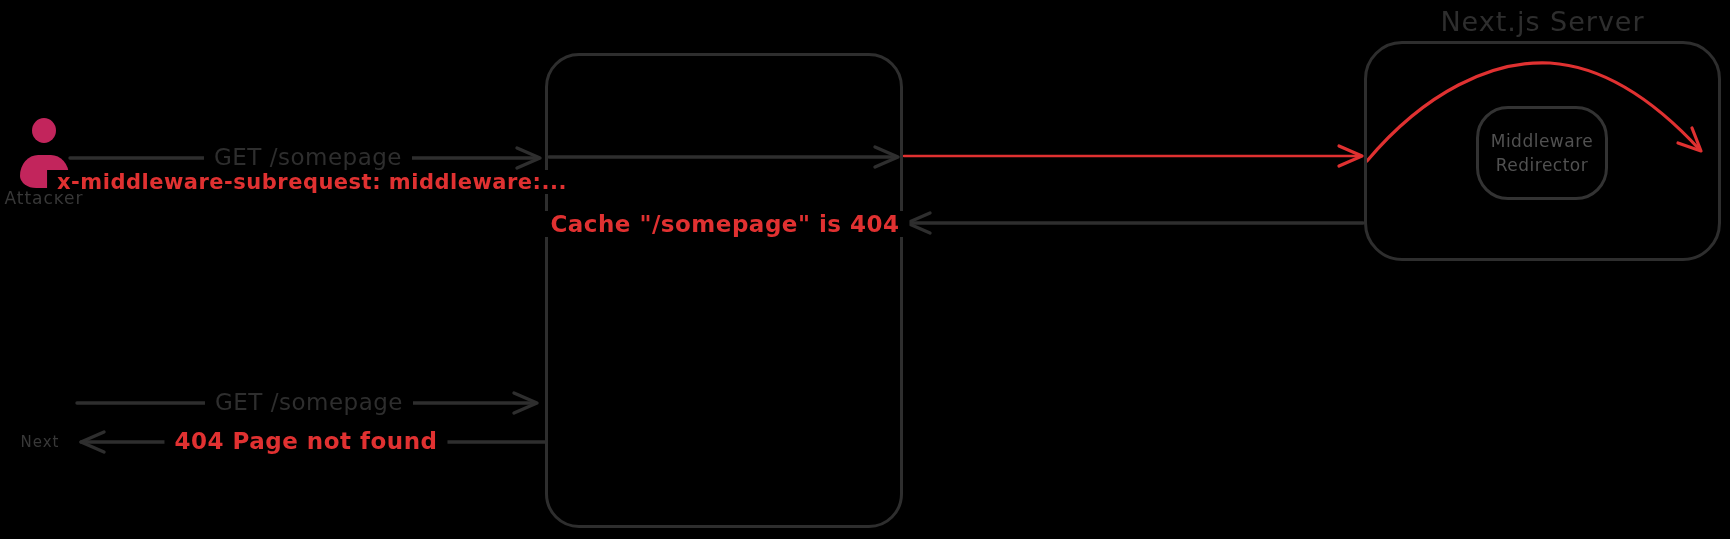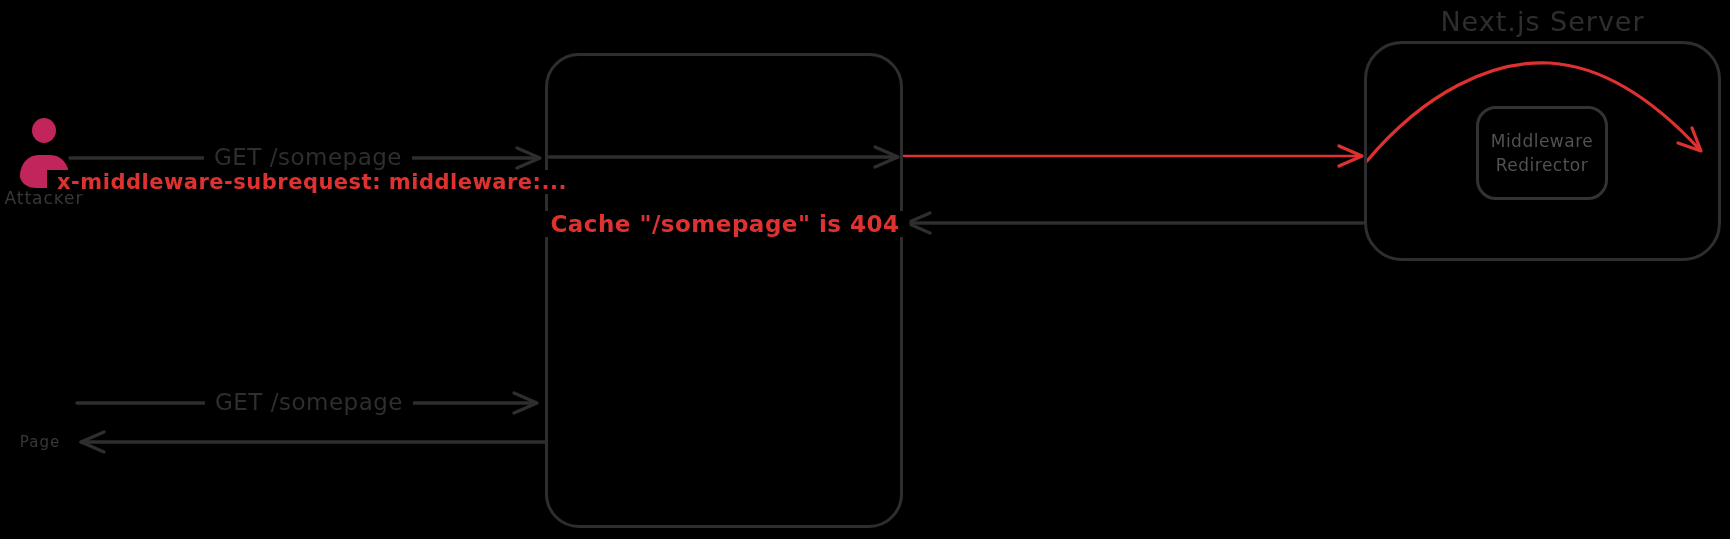--- a/index.html
+++ b/index.html
@@ -19,21 +19,21 @@
   .stroke-dark { stroke: var(--ink); stroke-width: 3.4; fill: none;
                  stroke-linecap: round; stroke-linejoin: round; }
   .stroke-red  { stroke: var(--red); stroke-width: 3.2; fill: none;
                  stroke-linecap: round; stroke-linejoin: round; }
   .stroke-red-thin { stroke: var(--red); stroke-width: 2.6; fill: none;
                  stroke-linecap: round; stroke-linejoin: round; }
 
   .node { position: absolute; border: 3px solid var(--ink); background: transparent; }
   .cdn-box   { left: 545px; top: 53px;  width: 358px; height: 475px; border-radius: 34px; }
   .next-box  { left: 1364px; top: 41px; width: 357px; height: 220px; border-radius: 38px; }
-  .mw-box    { left: 1476px; top: 106px; width: 132px; height: 94px; border-radius: 20px;
+  .mw-box    { left: 1476px; top: 106px; width: 132px; height: 94px; border-radius: 32px;
                border-color: #333333; display: flex; flex-direction: column;
                align-items: center; justify-content: center; }
   .mw-box .mw-line { color: var(--ink-soft); font-size: 17px; line-height: 24px;
                letter-spacing: 0.5px; text-align: center; }
 
   .node-title { position: absolute; color: var(--ink); font-size: 27px;
                 letter-spacing: 1px; text-align: center; white-space: nowrap; }
   .cdn-title  { left: 545px;  width: 358px; top: 6px; }
   .next-title { left: 1364px; width: 357px; top: 6px; }
 
@@ -98,24 +98,25 @@
     <div class="mw-line">Redirector</div>
   </div>
 
   <div class="node-title next-title">Next.js Server</div>
 
   <div class="person">
     <div class="head"></div>
     <div class="body"></div>
   </div>
   <div class="actor-label attacker-label">Attacker</div>
-  <div class="actor-label user-label">Page</div>
+  <div class="actor-label user-label">Next</div>
 
   <div class="msg-label" style="left:308px; top:144px;">GET /somepage</div>
   <div class="msg-label red small" style="left:312px; top:170px;">x-middleware-subrequest: middleware:...</div>
 
 
 
   <div class="msg-label red" style="left:725px; top:211px;">Cache "/somepage" is 404</div>
 
   <div class="msg-label" style="left:309px; top:389px;">GET /somepage</div>
+  <div class="msg-label red" style="left:306px; top:428px;">404 Page not found</div>
 
 </div>
 
 </body></html>

